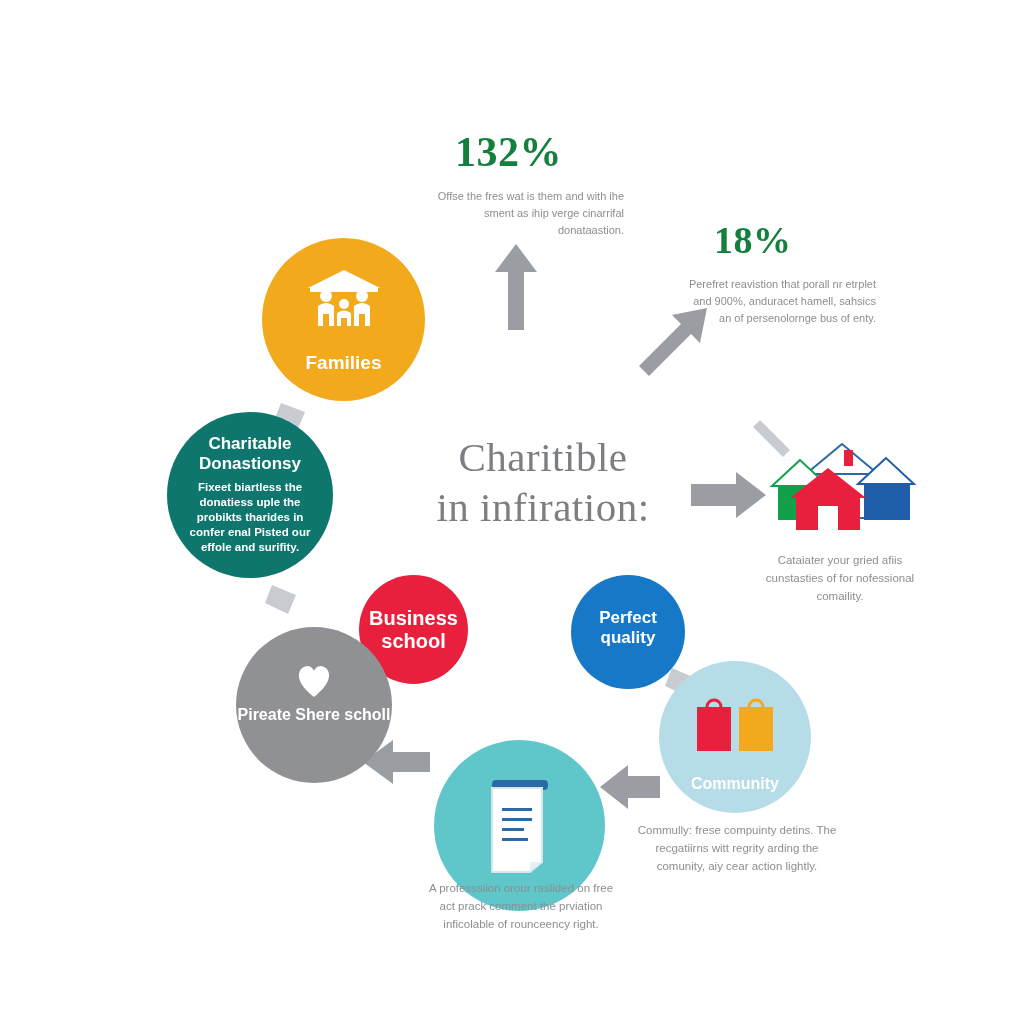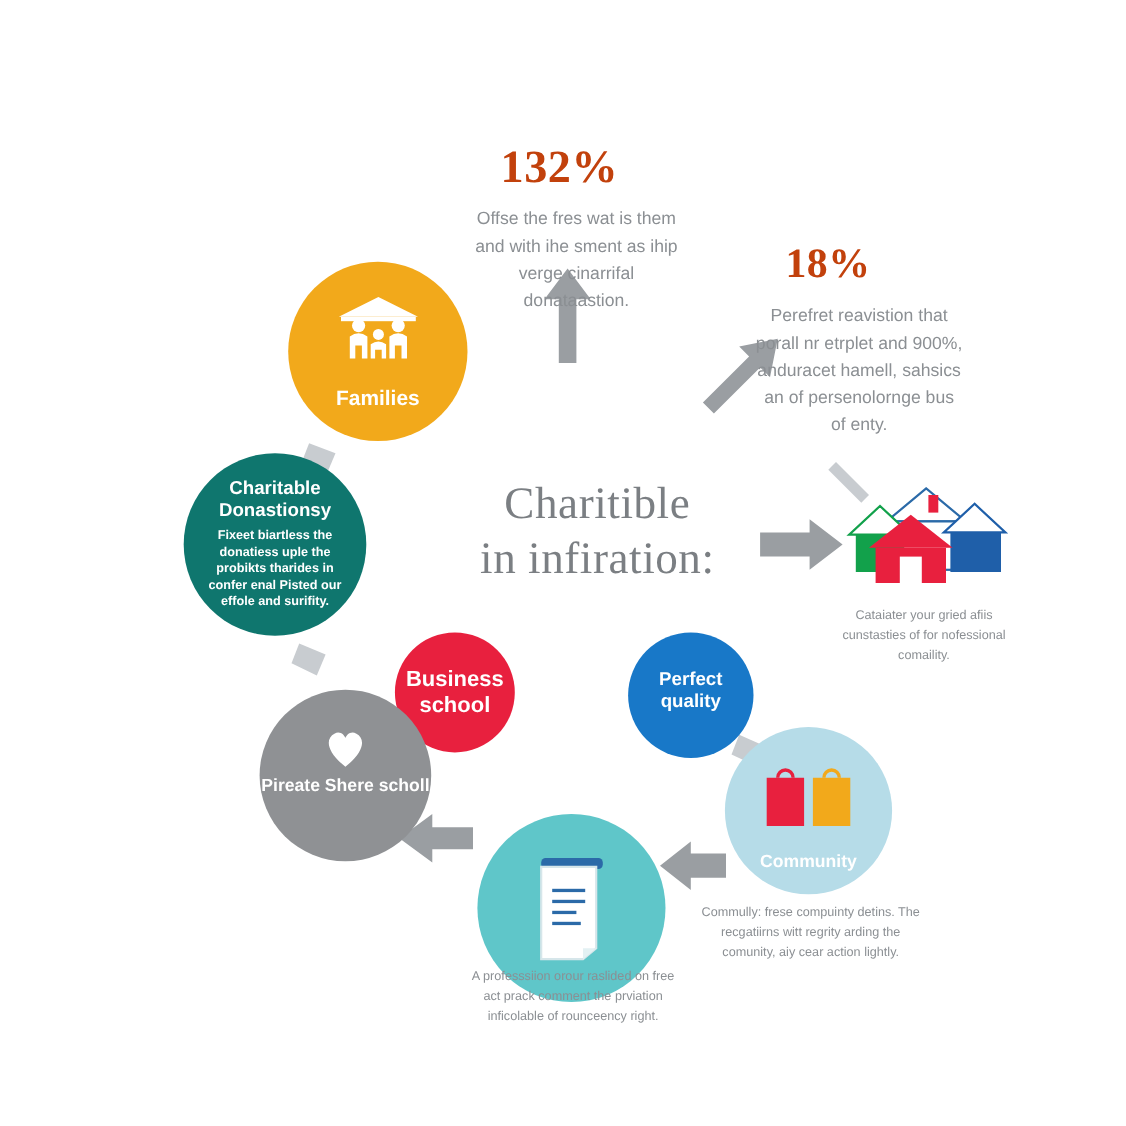--- a/index.html
+++ b/index.html
@@ -104,32 +104,32 @@
     left: 659px; top: 661px; width: 152px; height: 152px;
     background: #b6dce8;
   }
   #circle-community .clabel { bottom: 20px; font-size: 16px; }
 
   
   .stat-num {
     position: absolute;
     font-family: "Liberation Serif", serif;
     font-weight: bold;
-    color: #c2410c;
+    color: #15803d;
     letter-spacing: 0.5px;
   }
   #stat-132 { left: 455px; top: 128px; font-size: 42px; }
   #stat-18  { left: 714px; top: 218px; font-size: 38px; }
 
   .stat-body {
     position: absolute;
     color: #8b8f93;
-    font-size: 16px;
+    font-size: 11px;
     line-height: 1.55;
-    text-align: center;
+    text-align: right;
   }
   #stat-132-body { left: 424px; top: 188px; width: 200px; }
   #stat-18-body  { left: 686px; top: 276px; width: 190px; }
 
   
   .caption {
     position: absolute;
     color: #8b8f93;
     font-size: 11.5px;
     line-height: 1.55;

